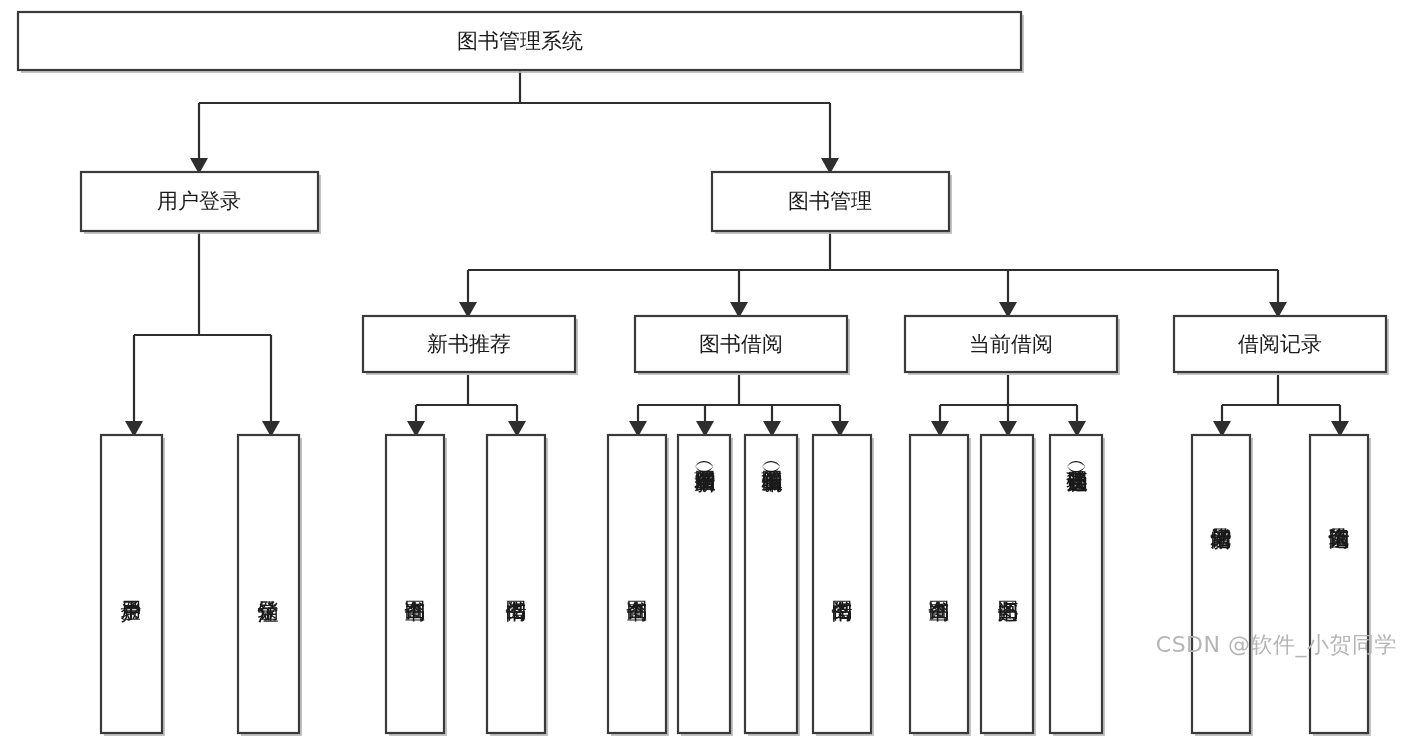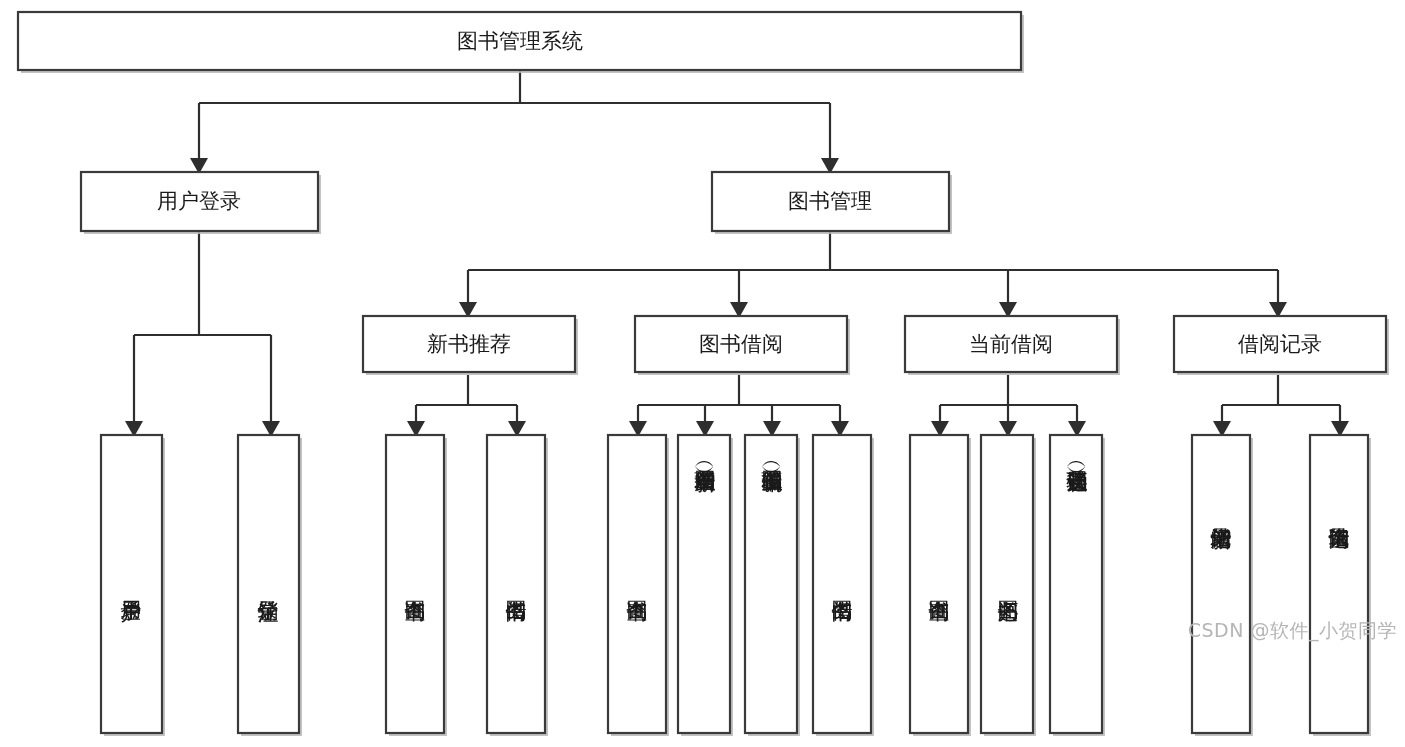--- a/index.html
+++ b/index.html
@@ -55,23 +55,23 @@
   }
   .node-label-vertical {
     fill: #1a1a1a;
     font-family: "DejaVu Sans", "Liberation Sans", sans-serif;
     font-size: 21px;
     text-anchor: middle;
   }
   .watermark {
     position: absolute;
     right: 8px;
-    bottom: 24px;
-    font-family: "DejaVu Sans", "Liberation Sans", sans-serif;
-    font-size: 19px;
+    bottom: 8px;
+    font-family: "DejaVu Sans", "Liberation Sans", sans-serif;
+    font-size: 22px;
     color: #b5b5b5;
     letter-spacing: 0.5px;
     white-space: nowrap;
     pointer-events: none;
   }
 </style>
 </head>
 <body>
 
 <div id="diagram-root">

